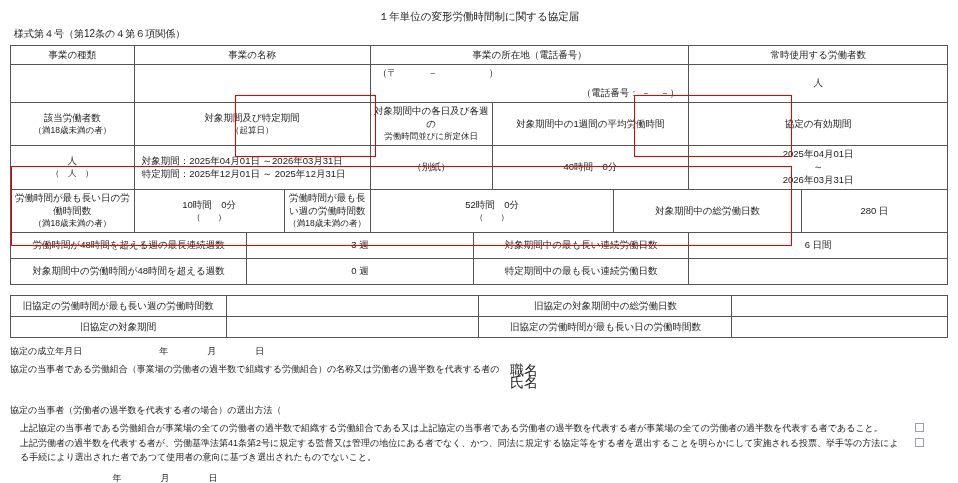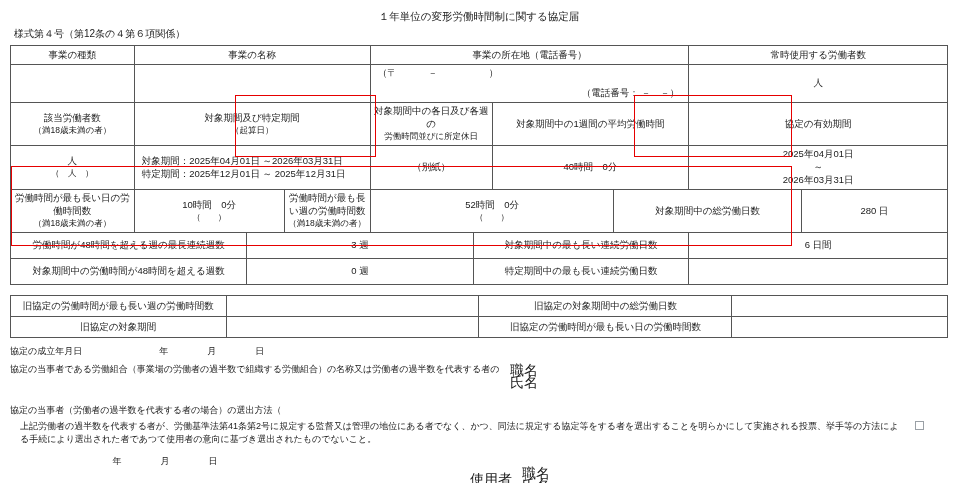--- a/index.html
+++ b/index.html
@@ -204,20 +204,24 @@
     <div class="row" style="margin-top:4px; position:relative;">
       <span>協定の当事者である労働組合（事業場の労働者の過半数で組織する労働組合）の名称又は労働者の過半数を代表する者の</span>
       <span class="sig-label" style="left:500px; top:-3px;">職名</span>
       <span class="sig-label" style="left:500px; top:9px;">氏名</span>
     </div>
 
     <div class="row" style="margin-top:28px;">
       <span>協定の当事者（労働者の過半数を代表する者の場合）の選出方法（</span>
     </div>
 
+    <div class="row indent2" style="margin-top:4px; position:relative; width:900px;">
+      <span>上記協定の当事者である労働組合が事業場の全ての労働者の過半数で組織する労働組合である又は上記協定の当事者である労働者の過半数を代表する者が事業場の全ての労働者の過半数を代表する者であること。</span>
+      <span class="minibox" style="left:887px; top:1px;"></span>
+    </div>
 
     <div class="row indent2" style="margin-top:2px; position:relative; width:900px;">
       <span>上記労働者の過半数を代表する者が、労働基準法第41条第2号に規定する監督又は管理の地位にある者でなく、かつ、同法に規定する協定等をする者を選出することを明らかにして実施される投票、挙手等の方法によ</span>
       <span class="minibox" style="left:887px; top:1px;"></span>
     </div>
     <div class="row" style="margin-left:10px;">
       <span>る手続により選出された者であつて使用者の意向に基づき選出されたものでないこと。</span>
     </div>
 
     <div class="row" style="margin-top:8px; position:relative; height:30px;">

